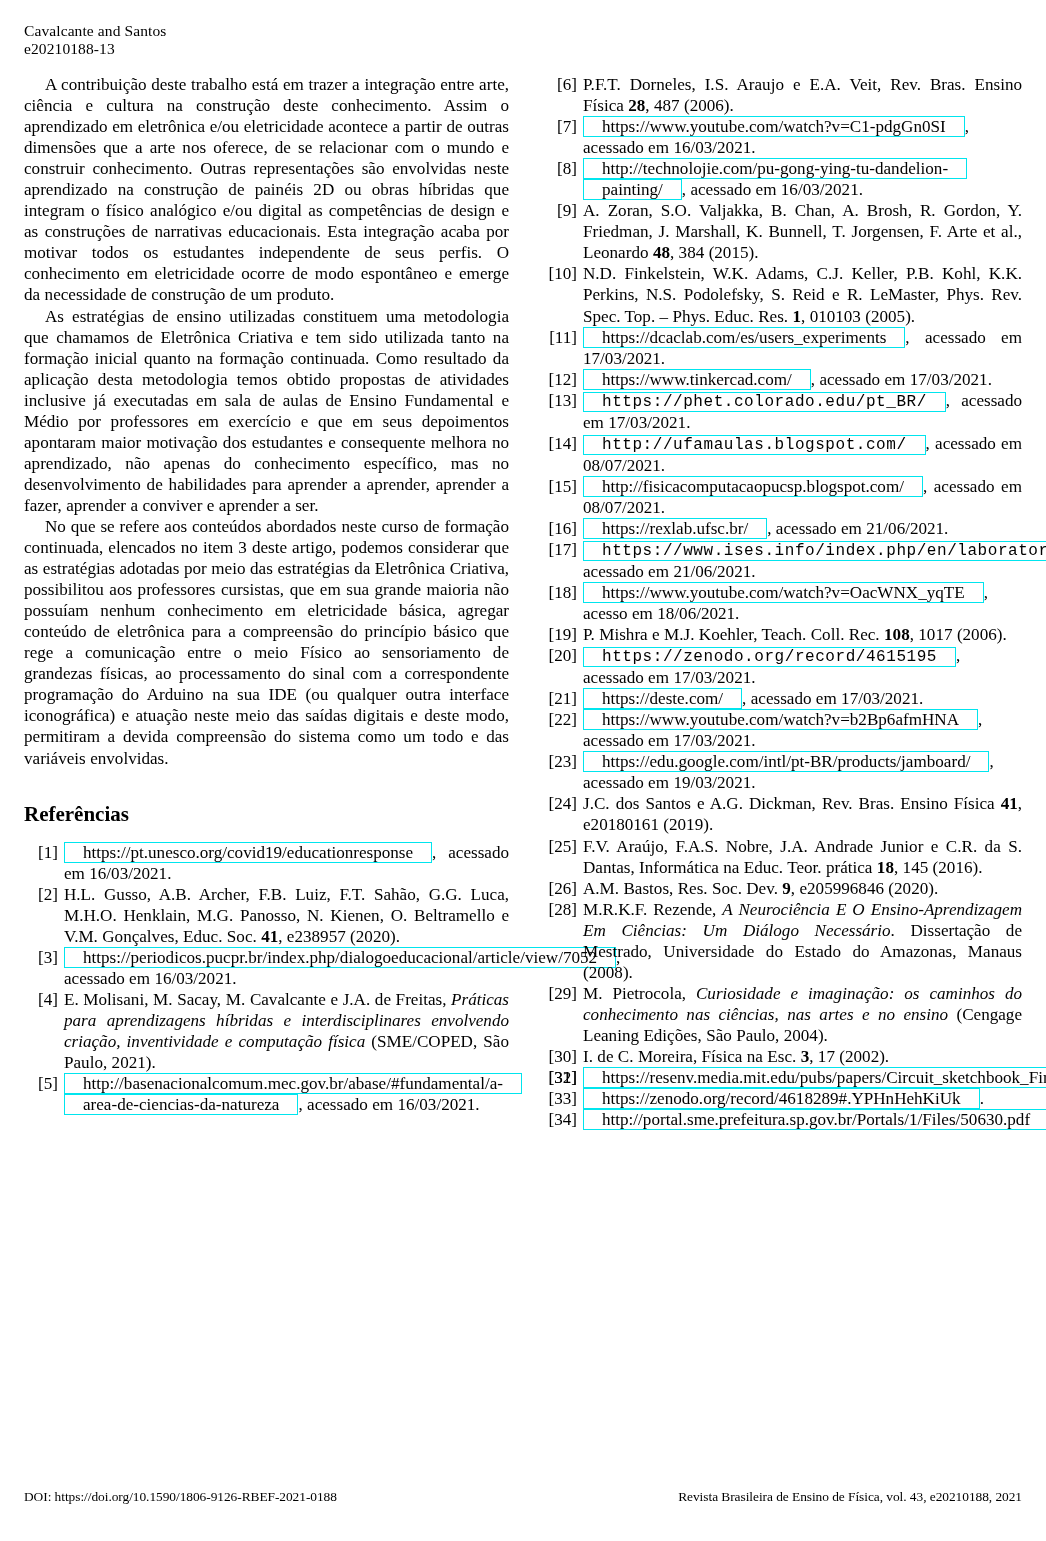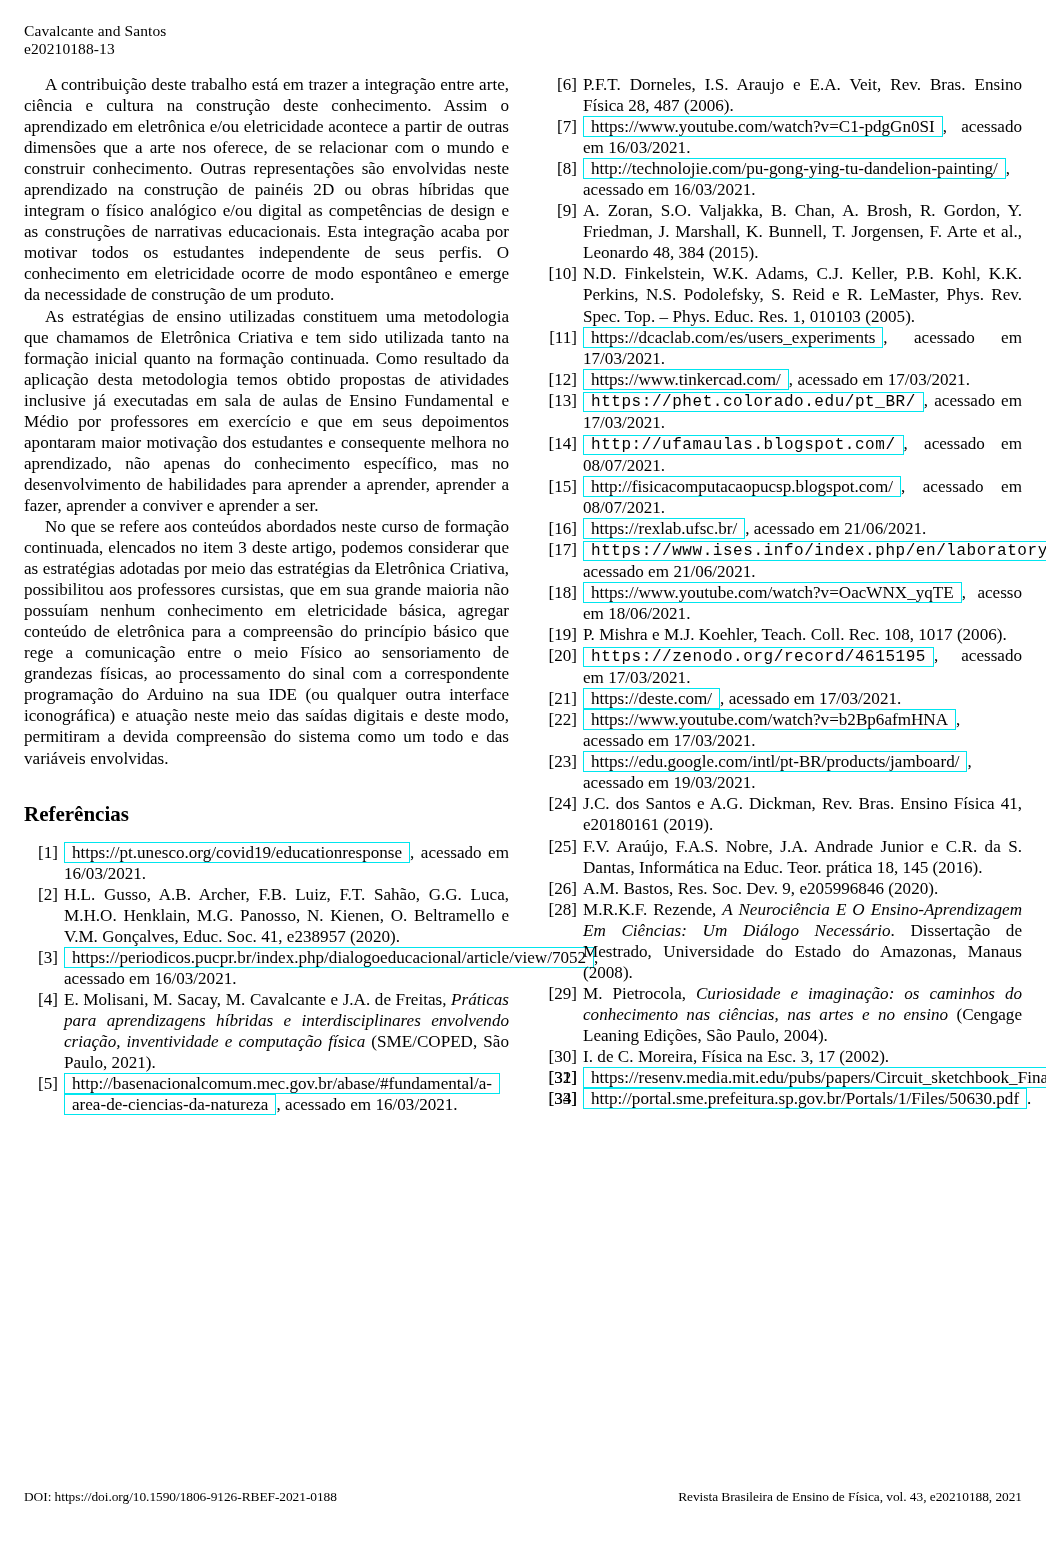--- a/index.html
+++ b/index.html
@@ -100,41 +100,41 @@
 
   
   .col-right ol.refs > li { padding-left: 46px; }
   .col-right ol.refs > li > .tag { width: 40px; }
 
   
   a.lnk, span.lnk {
     color: #000000;
     text-decoration: none;
     border: 1.4px solid #00e5ee;
-    padding: 0px 7px;
+    padding: 0px 18px;
     margin: 0 0px;
     box-decoration-break: clone;
     -webkit-box-decoration-break: clone;
     line-height: 19px;
     display: inline;
   }
   
   a.tt {
     font-family: "Liberation Mono", "DejaVu Sans Mono", monospace;
     font-size: 16px;
     letter-spacing: 0.55px;
   }
   
   a.rm {
     font-family: "Liberation Serif", "DejaVu Serif", serif;
     font-size: 17.1px;
     letter-spacing: 0px;
   }
   .ital { font-style: italic; }
-  .bld  { font-weight: normal; }
+  .bld  { font-weight: bold; }
 
   
   .footer {
     position: absolute;
     left: 24px;
     bottom: 36px;
     width: 998px;
     display: flex;
     justify-content: space-between;
     align-items: baseline;
@@ -193,21 +193,21 @@
           <li><span class="tag">[22]</span><span class="txt"><a class="lnk rm" href="#">https://www.youtube.com/watch?v=b2Bp6afmHNA</a><span>, acessado em 17/03/2021.</span></span></li>
           <li><span class="tag">[23]</span><span class="txt"><a class="lnk rm" href="#">https://edu.google.com/intl/pt-BR/products/jamboard/</a><span>, acessado em 19/03/2021.</span></span></li>
           <li><span class="tag">[24]</span><span class="txt"><span>J.C. dos Santos e A.G. Dickman, Rev. Bras. Ensino Física </span><span class="bld">41</span><span>, e20180161 (2019).</span></span></li>
           <li><span class="tag">[25]</span><span class="txt"><span>F.V. Araújo, F.A.S. Nobre, J.A. Andrade Junior e C.R. da S. Dantas, Informática na Educ. Teor. prática </span><span class="bld">18</span><span>, 145 (2016).</span></span></li>
           <li><span class="tag">[26]</span><span class="txt"><span>A.M. Bastos, Res. Soc. Dev. </span><span class="bld">9</span><span>, e205996846 (2020).</span></span></li>
           <li><span class="tag">[28]</span><span class="txt"><span>M.R.K.F. Rezende, </span><span class="ital">A Neurociência E O Ensino-Aprendizagem Em Ciências: Um Diálogo Necessário</span><span>. Dissertação de Mestrado, Universidade do Estado do Amazonas, Manaus (2008).</span></span></li>
           <li><span class="tag">[29]</span><span class="txt"><span>M. Pietrocola, </span><span class="ital">Curiosidade e imaginação: os caminhos do conhecimento nas ciências, nas artes e no ensino</span><span> (Cengage Leaning Edições, São Paulo, 2004).</span></span></li>
           <li><span class="tag">[30]</span><span class="txt"><span>I. de C. Moreira, Física na Esc. </span><span class="bld">3</span><span>, 17 (2002).</span></span></li>
           <li><span class="tag">[31]</span></li>
           <li><span class="tag">[32]</span><span class="txt"><a class="lnk rm" href="#">https://resenv.media.mit.edu/pubs/papers/Circuit_sketchbook_Final_small.pdf</a></span></li>
-          <li><span class="tag">[33]</span></li>
+          <li><span class="tag">[33]</span><span class="txt"><a class="lnk rm" href="#">https://zenodo.org/record/4618289#.YPHnHehKiUk</a><span>.</span></span></li>
           <li><span class="tag">[34]</span><span class="txt"><a class="lnk rm" href="#">http://portal.sme.prefeitura.sp.gov.br/Portals/1/Files/50630.pdf</a><span>.</span></span></li>
         </ol>
     </div>
 
   </div>
 
   <div class="footer">
     <div>DOI: https://doi.org/10.1590/1806-9126-RBEF-2021-0188</div>
     <div>Revista Brasileira de Ensino de Física, vol. 43, e20210188, 2021</div>
   </div>

